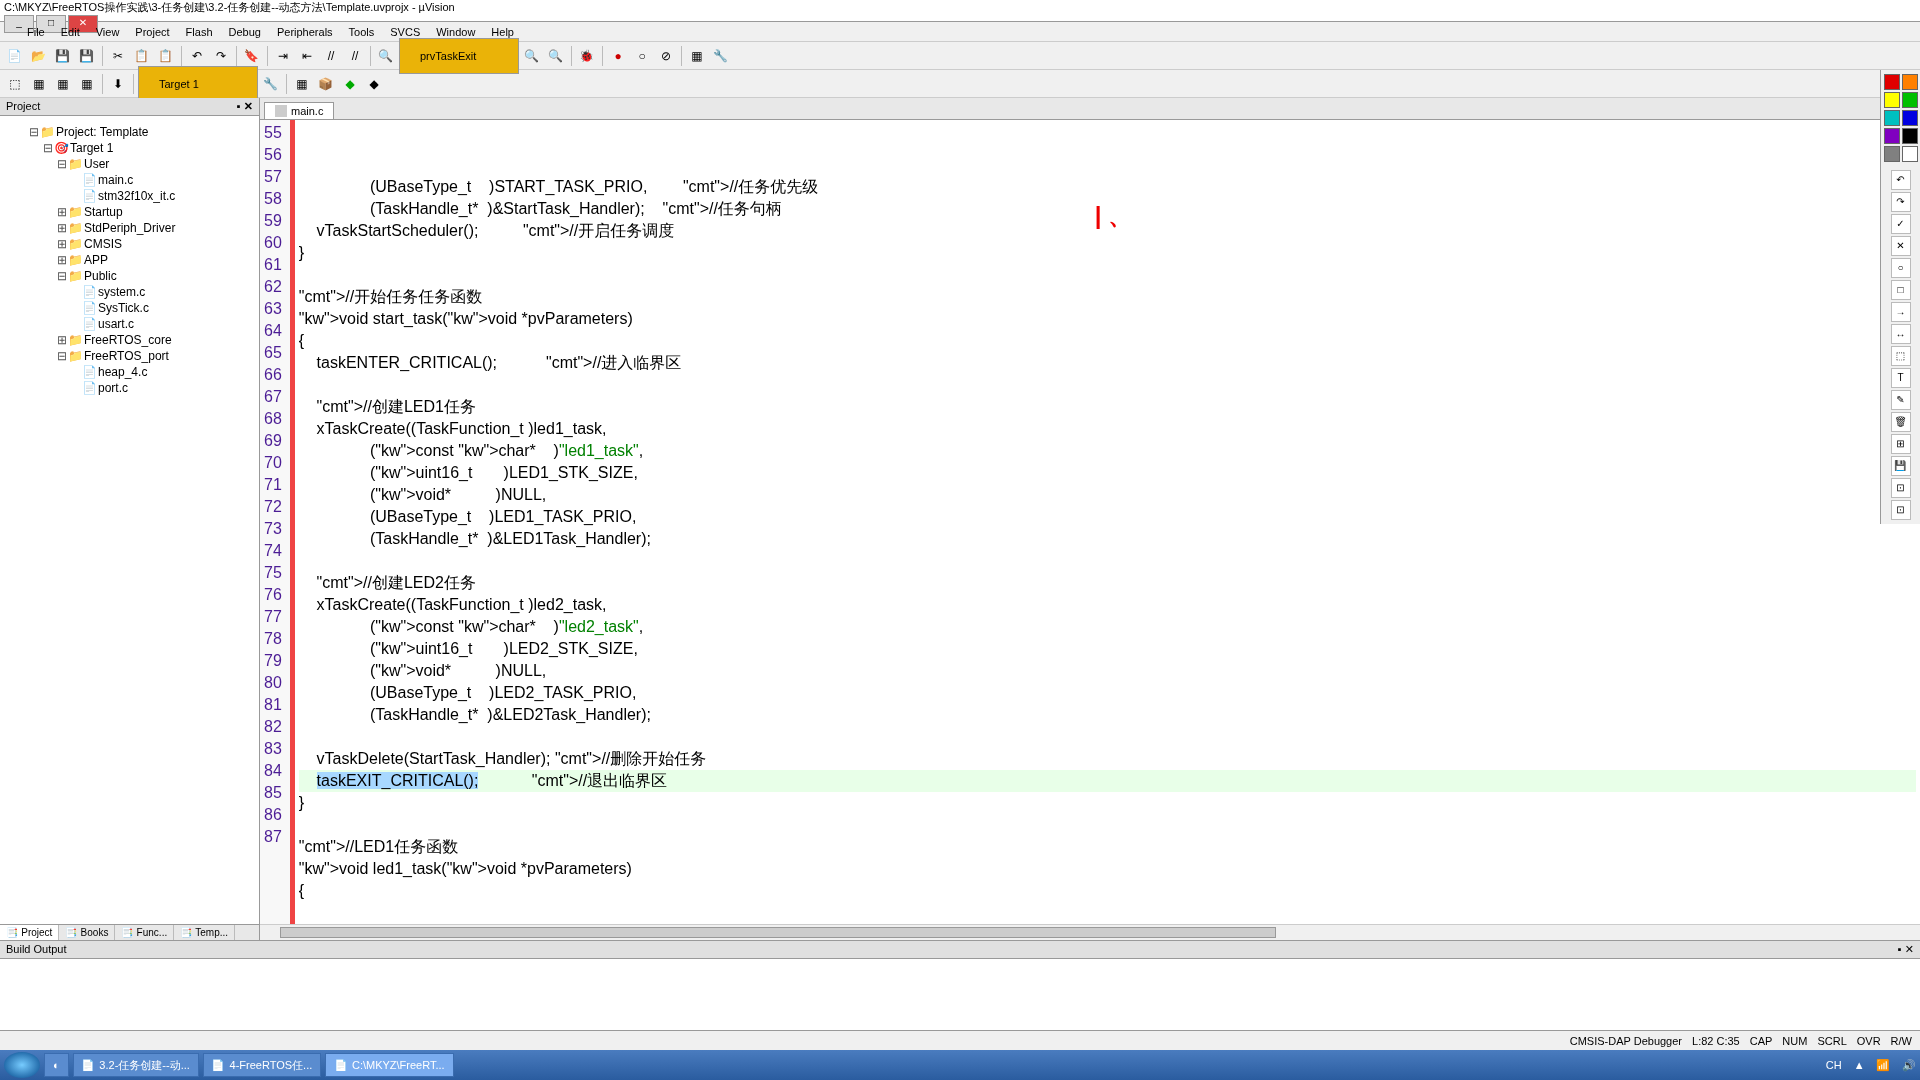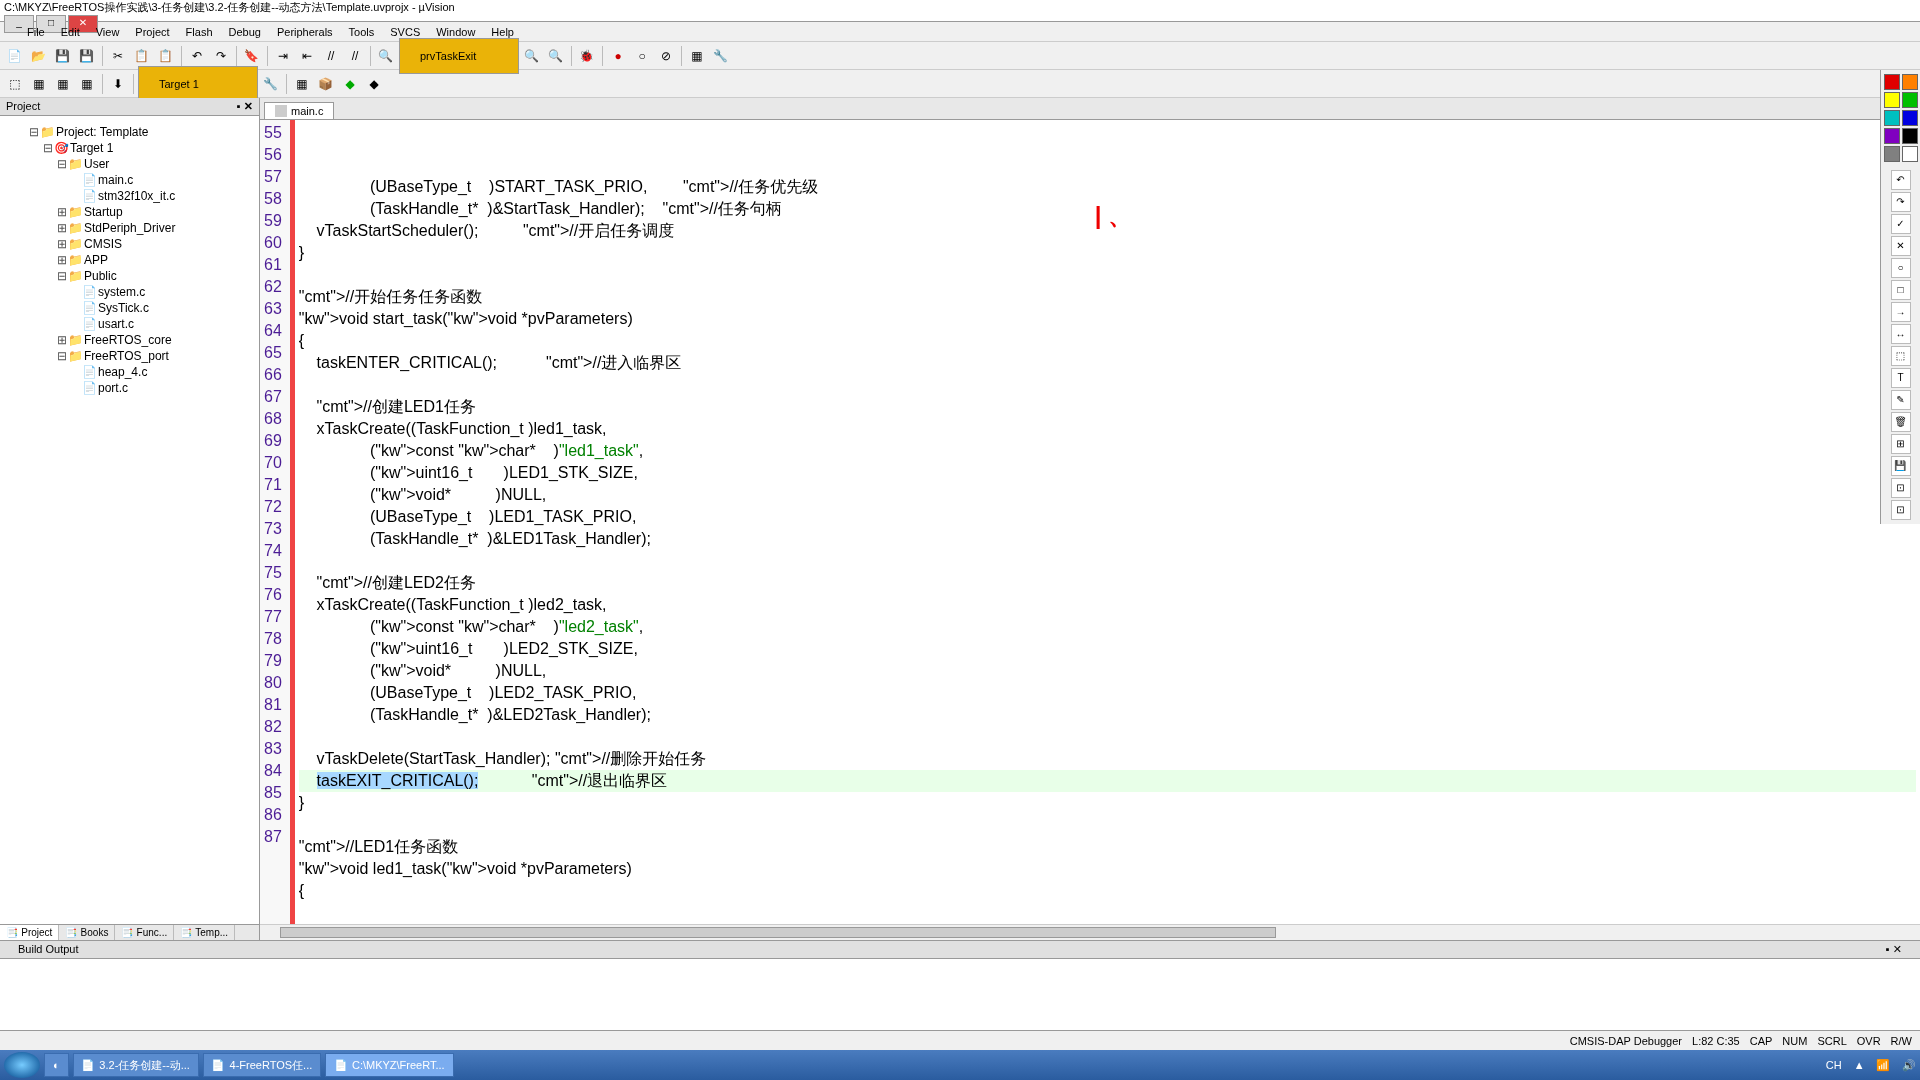--- a/index.html
+++ b/index.html
@@ -49,21 +49,21 @@
 .line.current { background: #e8ffe8; }
 .annotation { position: absolute; color: #e00; font-size: 24px; font-weight: bold; pointer-events: none; }
 .hscroll { height: 16px; background: #f0f0f0; border-top: 1px solid #ccc; position: relative; }
 .hscroll .thumb { position: absolute; left: 20px; width: 60%; top: 2px; bottom: 2px; background: #ccc; border: 1px solid #999; }
 
 .right-toolbar { position: absolute; right: 0; top: 70px; width: 40px; background: #f0f0f0; border-left: 1px solid #999; padding: 4px 2px; display: flex; flex-direction: column; gap: 2px; align-items: center; }
 .color-sw { width: 16px; height: 16px; border: 1px solid #666; cursor: pointer; }
 .rt-btn { width: 20px; height: 20px; border: 1px solid #bbb; background: #fff; cursor: pointer; font-size: 10px; text-align: center; line-height: 18px; }
 
 .build-output { height: 90px; background: #fff; border-top: 1px solid #999; display: flex; flex-direction: column; }
-.build-header { background: #e0e0e0; padding: 2px 18px; font-size: 11px; border-bottom: 1px solid #999; display: flex; justify-content: space-between; }
+.build-header { background: #e0e0e0; padding: 2px 6px; font-size: 11px; border-bottom: 1px solid #999; display: flex; justify-content: space-between; }
 .build-text { flex: 1; padding: 4px 8px; font-family: "Courier New", monospace; font-size: 12px; white-space: pre; overflow: auto; }
 
 .status-bar { height: 20px; background: #f0f0f0; border-top: 1px solid #999; display: flex; align-items: center; font-size: 11px; padding: 0 8px; justify-content: flex-end; }
 .status-right { display: flex; gap: 10px; }
 
 .taskbar { height: 30px; background: linear-gradient(#4a7cbf, #2a5c9f); display: flex; align-items: center; padding: 0 4px; gap: 4px; }
 .start-btn { width: 36px; height: 26px; background: radial-gradient(#7cf, #048); border-radius: 50%; cursor: pointer; }
 .task-btn { height: 24px; padding: 0 8px; background: #5a8ccf; border: 1px solid #3a6caf; color: #fff; font-size: 11px; display: flex; align-items: center; gap: 4px; cursor: pointer; max-width: 180px; overflow: hidden; }
 .task-btn.active { background: #7aacef; }
 .tray { margin-left: auto; display: flex; align-items: center; gap: 12px; color: #fff; font-size: 11px; }

